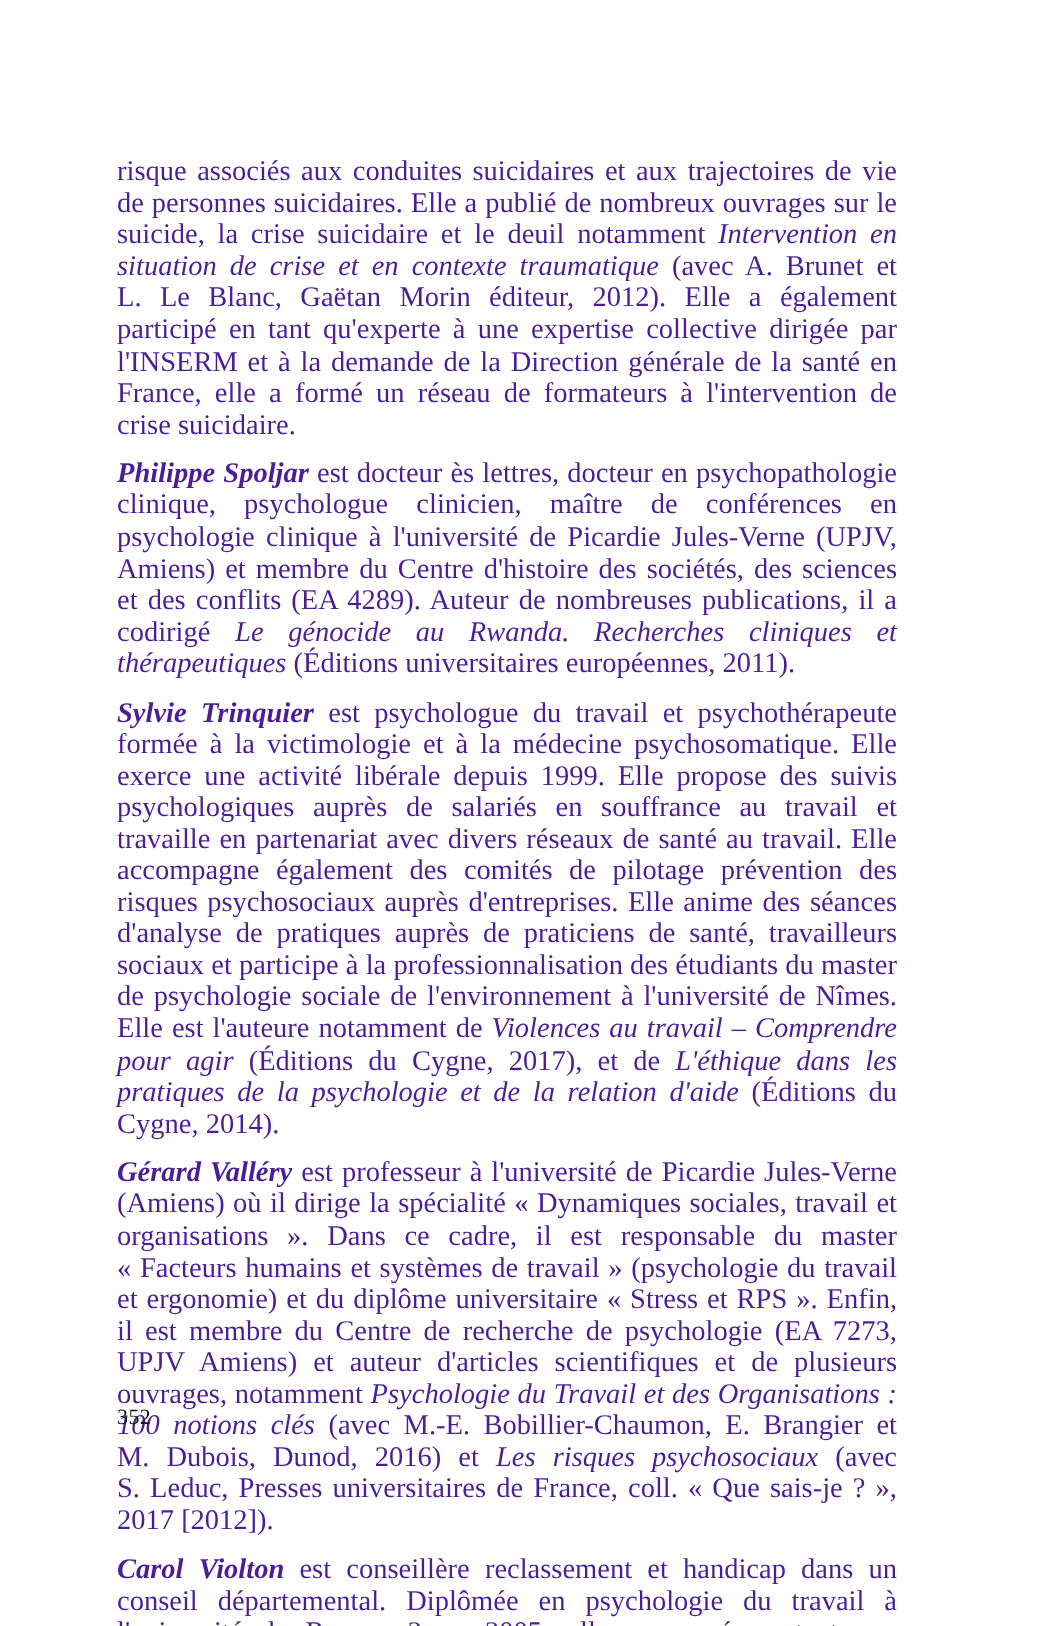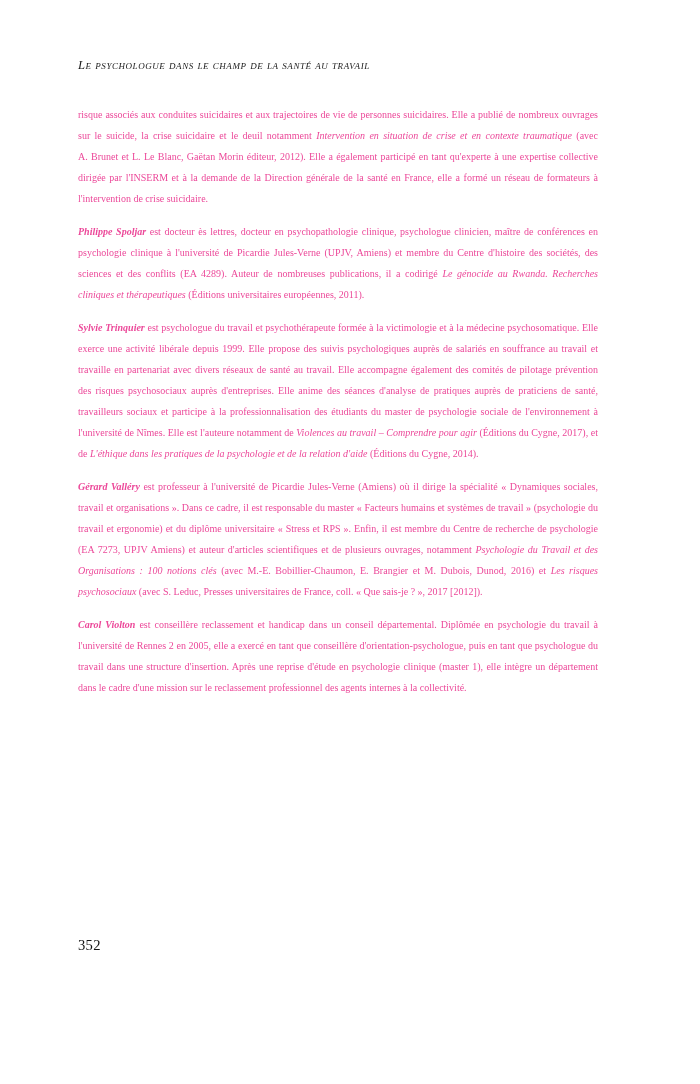--- a/index.html
+++ b/index.html
@@ -42,26 +42,26 @@
   
   .text-column {
     position: absolute;
     left: 78px;
     top: 104px;
     width: 520px;
   }
 
   p.para {
     margin: 0 0 11.5px 0;
-    font-size: 10px;
+    font-size: 19px;
     line-height: 21.1px;
     text-align: justify;
     text-justify: inter-word;
     hyphens: manual;
-    color: #ec4899;
+    color: #4c1d95;
   }
   p.para:last-child { margin-bottom: 0; }
 
   .name { font-weight: bold; font-style: italic; }
   .ital { font-style: italic; }
 
   
   .folio {
     position: absolute;
     left: 78px;
@@ -102,21 +102,20 @@
     line-height: 1;
   }
   
   .imprint-rot { bottom: 28px; top: auto; }
 </style>
 </head>
 <body>
 
 <div class="page">
 
-  <div class="running-head">Le psychologue dans le champ de la santé au travail</div>
 
   <div class="text-column">
 
     <p class="para">risque associés aux conduites suicidaires et aux trajectoires de vie de personnes suicidaires. Elle a publié de nombreux ouvrages sur le suicide, la crise suicidaire et le deuil notamment <span class="ital">Intervention en situation de crise et en contexte traumatique</span> (avec A.&nbsp;Brunet et L.&nbsp;Le Blanc, Gaëtan Morin éditeur, 2012). Elle a également participé en tant qu'experte à une expertise collective dirigée par l'INSERM et à la demande de la Direction générale de la santé en France, elle a formé un réseau de formateurs à l'intervention de crise suicidaire.</p>
 
     <p class="para"><span class="name">Philippe Spoljar</span> est docteur ès lettres, docteur en psychopathologie clinique, psychologue clinicien, maître de conférences en psychologie clinique à l'université de Picardie Jules-Verne (UPJV, Amiens) et membre du Centre d'histoire des sociétés, des sciences et des conflits (EA 4289). Auteur de nombreuses publications, il a codirigé <span class="ital">Le génocide au Rwanda. Recherches cliniques et thérapeutiques</span> (Éditions universitaires européennes, 2011).</p>
 
     <p class="para"><span class="name">Sylvie Trinquier</span> est psychologue du travail et psychothérapeute formée à la victimologie et à la médecine psychosomatique. Elle exerce une activité libérale depuis 1999. Elle propose des suivis psychologiques auprès de salariés en souffrance au travail et travaille en partenariat avec divers réseaux de santé au travail. Elle accompagne également des comités de pilotage prévention des risques psychosociaux auprès d'entreprises. Elle anime des séances d'analyse de pratiques auprès de praticiens de santé, travailleurs sociaux et participe à la professionnalisation des étudiants du master de psychologie sociale de l'environnement à l'université de Nîmes. Elle est l'auteure notamment de <span class="ital">Violences au travail – Comprendre pour agir</span> (Éditions du Cygne, 2017), et de <span class="ital">L'éthique dans les pratiques de la psychologie et de la relation d'aide</span> (Éditions du Cygne, 2014).</p>
 
     <p class="para"><span class="name">Gérard Valléry</span> est professeur à l'université de Picardie Jules-Verne (Amiens) où il dirige la spécialité «&nbsp;Dynamiques sociales, travail et organisations&nbsp;». Dans ce cadre, il est responsable du master «&nbsp;Facteurs humains et systèmes de travail&nbsp;» (psychologie du travail et ergonomie) et du diplôme universitaire «&nbsp;Stress et RPS&nbsp;». Enfin, il est membre du Centre de recherche de psychologie (EA 7273, UPJV Amiens) et auteur d'articles scientifiques et de plusieurs ouvrages, notamment <span class="ital">Psychologie du Travail et des Organisations : 100 notions clés</span> (avec M.-E.&nbsp;Bobillier-Chaumon, E.&nbsp;Brangier et M.&nbsp;Dubois, Dunod, 2016) et <span class="ital">Les risques psychosociaux</span> (avec S.&nbsp;Leduc, Presses universitaires de France, coll.&nbsp;«&nbsp;Que sais-je&nbsp;?&nbsp;», 2017 [2012]).</p>

